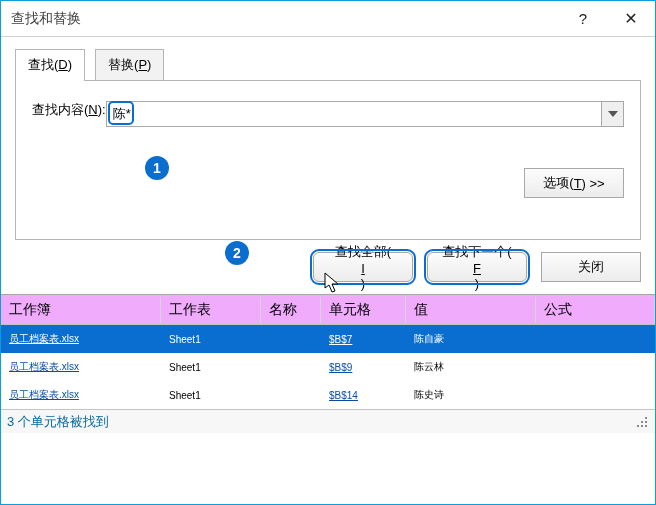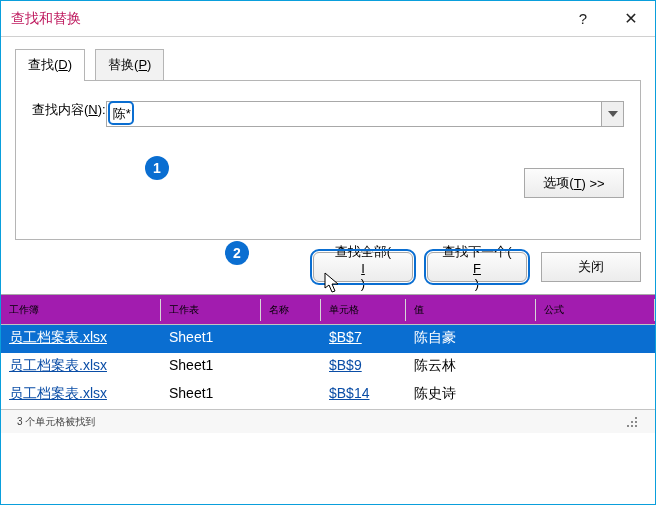--- a/index.html
+++ b/index.html
@@ -13,21 +13,21 @@
       position: relative;
     }
     
     .titlebar {
       display: flex;
       align-items: center;
       height: 36px;
       border-bottom: 1px solid #d0d0d0;
       padding-left: 10px;
     }
-    .titlebar .title { flex: 1; font-size: 14px; color: #be185d; }
+    .titlebar .title { flex: 1; font-size: 14px; color: #404040; }
     .titlebar .tbtn {
       width: 48px; height: 36px;
       display: flex; align-items: center; justify-content: center;
       font-size: 15px; color: #222;
     }
     .titlebar .tbtn.help { font-size: 15px; }
     .titlebar .tbtn.close { font-size: 16px; }
     
     .content {
       padding: 12px 14px 0 14px;
@@ -147,58 +147,59 @@
       position: absolute;
       left: 323px; top: 32px;
       pointer-events: none;
     }
     
     .results {
       border-top: 1px solid #a8a8a8;
     }
     .results-header {
       display: flex;
-      background: #a21caf;
+      background: #f0abfc;
       border-bottom: 1px solid #c2c2c2;
       height: 30px;
       align-items: center;
-      font-size: 10px;
+      font-size: 14px;
     }
     .results-header .col, .results-row .col {
       padding: 4px 8px;
       overflow: hidden;
       white-space: nowrap;
     }
     .results-header .col {
       border-right: 1px solid #d6d6d6;
     }
     .col.workbook { width: 160px; }
     .col.sheet { width: 100px; }
     .col.name { width: 60px; }
     .col.cell { width: 85px; }
     .col.value { width: 130px; }
     .col.formula { flex: 1; }
     .results-body { }
     .results-row {
       display: flex;
       height: 28px;
-      font-size: 14px;
+      align-items: center;
+      font-size: 10px;
     }
     .results-row .col a {
       color: #0a4da6;
       text-decoration: underline;
       cursor: pointer;
     }
     .results-row.selected { background: #0a6ed1; color: #fff; }
     .results-row.selected .col a { color: #fff; }
     .statusbar {
       border-top: 1px solid #c4c4c4;
-      padding: 3px 16px;
-      font-size: 10px;
-      color: #404040;
+      padding: 3px 6px;
+      font-size: 13px;
+      color: #0369a1;
       background: #f7f7f7;
       height: 24px;
       display: flex;
       align-items: center;
       justify-content: space-between;
     }
     .resize-grip svg { display: block; }
   </style>
 </head>
 <body>

